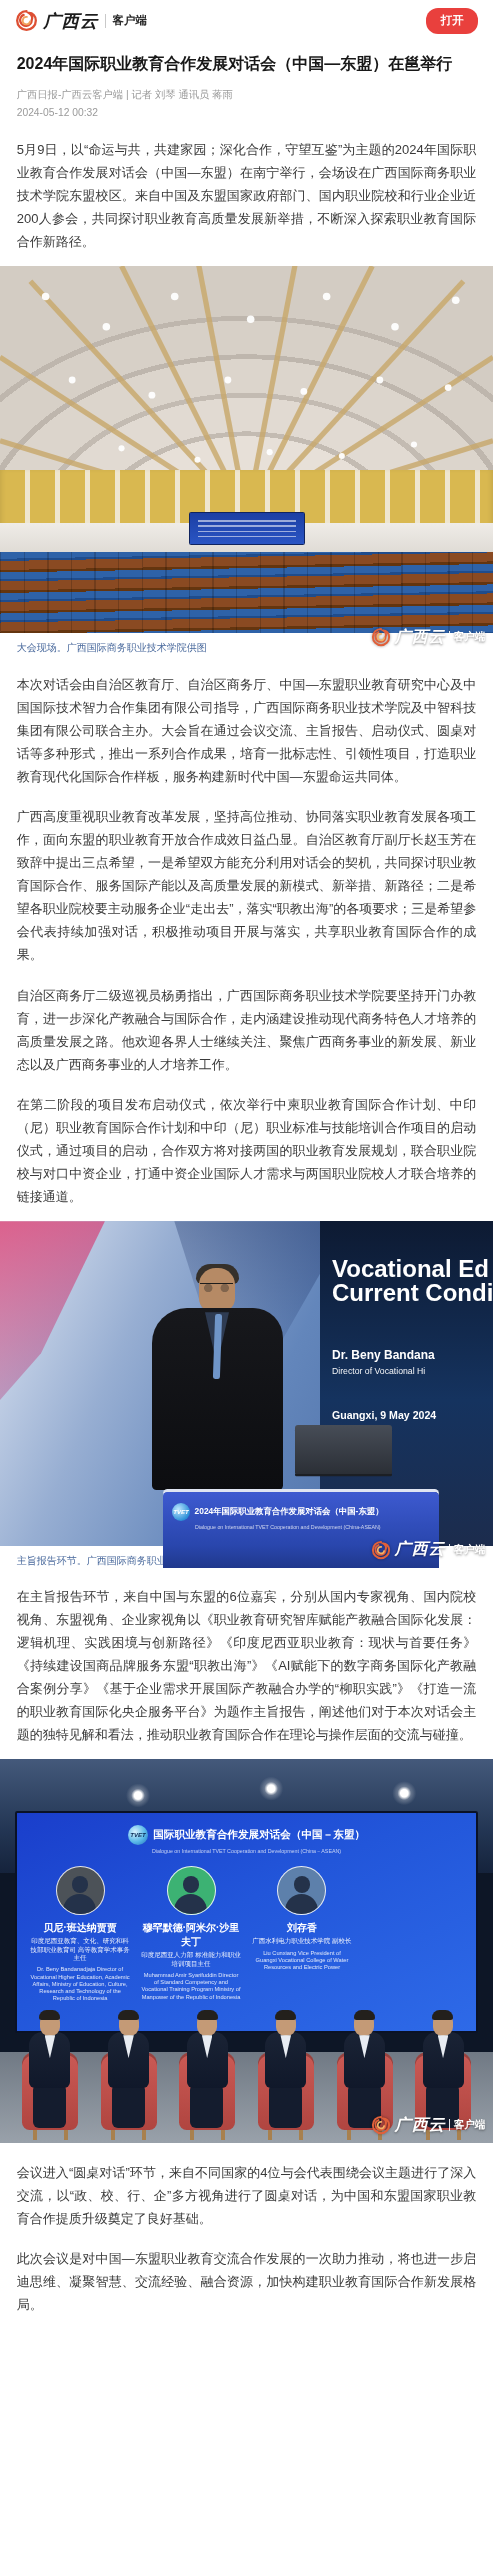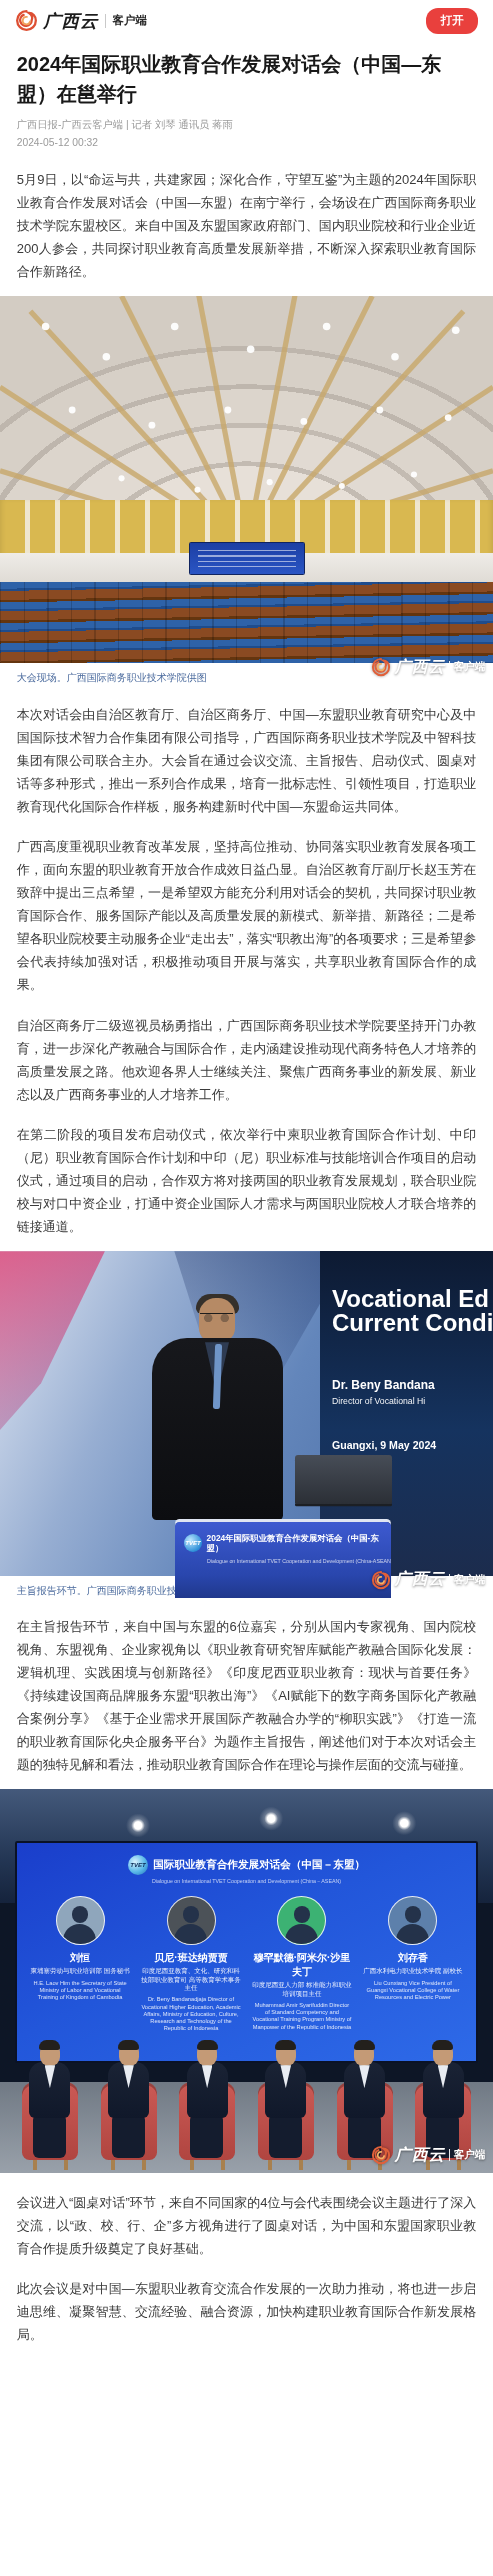--- a/index.html
+++ b/index.html
@@ -27,21 +27,21 @@
   .brand-suffix { font-size:11.4px; font-weight:bold; color:#2a2a2a; }
   .open-btn {
     background:#e9403d; color:#fff; border:none; border-radius:12px;
     font-size:11.4px; font-weight:bold; padding:5.3px 14.4px; cursor:pointer;
     font-family:inherit;
   }
 
   
   .article-title {
     padding:9px 16.7px 0 16.7px;
-    font-size:20px; line-height:30px; font-weight:bold; color:#181818;
+    font-size:16px; line-height:30px; font-weight:bold; color:#181818;
   }
   .meta { padding:7.6px 16.7px 0 16.7px; color:#9a9a9a; font-size:10.3px; }
   .meta-source { line-height:16px; }
   .meta-time { line-height:16px; margin-top:2.3px; }
 
   
   .para {
     margin:17.5px 16.7px 0 16.7px;
     font-size:13px; line-height:23px; color:#3a3a3a;
     text-align:justify;
@@ -153,21 +153,21 @@
   .fig2-tie {
     position:absolute; left:85px; top:46px; width:6.8px; height:65px;
     background:#6f95c8; border-radius:2.3px; transform:rotate(2deg);
   }
   .fig2-laptop {
     position:absolute; left:295px; top:204px; width:97px; height:49px;
     background:linear-gradient(180deg,#474d57,#2b2f36);
     border-radius:3px 3px 1.5px 1.5px; box-shadow:0 2.3px 0 #1c1f24;
   }
   .fig2-podium {
-    position:absolute; left:175px; bottom:0; width:216px; height:76px;
+    position:absolute; left:163px; bottom:0; width:276px; height:76px;
     background:linear-gradient(180deg,#3d5ad0 0%,#2946ad 70%,#20388c 100%);
     border-radius:4.6px 4.6px 0 0; box-shadow:0 -3px 0 #dfe5f2;
     padding:10.6px 9px 0 9px; overflow:hidden;
   }
   .fig2-podium-row { display:flex; align-items:center; gap:4.6px; }
   .podium-logo {
     flex:0 0 auto; width:18px; height:18px; border-radius:50%;
     background:radial-gradient(circle at 35% 35%, #bfe8ff, #2d8fd8 70%, #1b5fa8);
     color:#fff; font-size:6px; font-weight:bold; font-style:italic;
     display:flex; align-items:center; justify-content:center;
@@ -408,26 +408,20 @@
         <div class="fig3-ceiling"></div>
         <div class="fig3-floor"></div>
         <div class="fig3-screen">
           <div class="fig3-head">
             <span class="screen-logo">TVET</span>
             <span class="screen-title">国际职业教育合作发展对话会（中国－东盟）</span>
           </div>
           <div class="screen-sub">Dialogue on International TVET Cooperation and Development (China－ASEAN)</div>
           <div class="speaker-row">
             <div class="speaker-card">
-              <div class="avatar av0"></div>
-              <div class="sp-name">刘恒</div>
-              <div class="sp-org">柬埔寨劳动与职业培训部 国务秘书</div>
-              <div class="sp-en">H.E. Laov Him the Secretary of State Ministry of Labor and Vocational Training of Kingdom of Cambodia</div>
-            </div>
-            <div class="speaker-card">
               <div class="avatar av1"></div>
               <div class="sp-name">贝尼·班达纳贾贾</div>
               <div class="sp-org">印度尼西亚教育、文化、研究和科技部职业教育司 高等教育学术事务主任</div>
               <div class="sp-en">Dr. Beny Bandanadjaja Director of Vocational Higher Education, Academic Affairs, Ministry of Education, Culture, Research and Technology of the Republic of Indonesia</div>
             </div>
             <div class="speaker-card">
               <div class="avatar av2"></div>
               <div class="sp-name">穆罕默德·阿米尔·沙里夫丁</div>
               <div class="sp-org">印度尼西亚人力部 标准能力和职业培训项目主任</div>
               <div class="sp-en">Muhammad Amir Syarifuddin Director of Standard Competency and Vocational Training Program Ministry of Manpower of the Republic of Indonesia</div>

